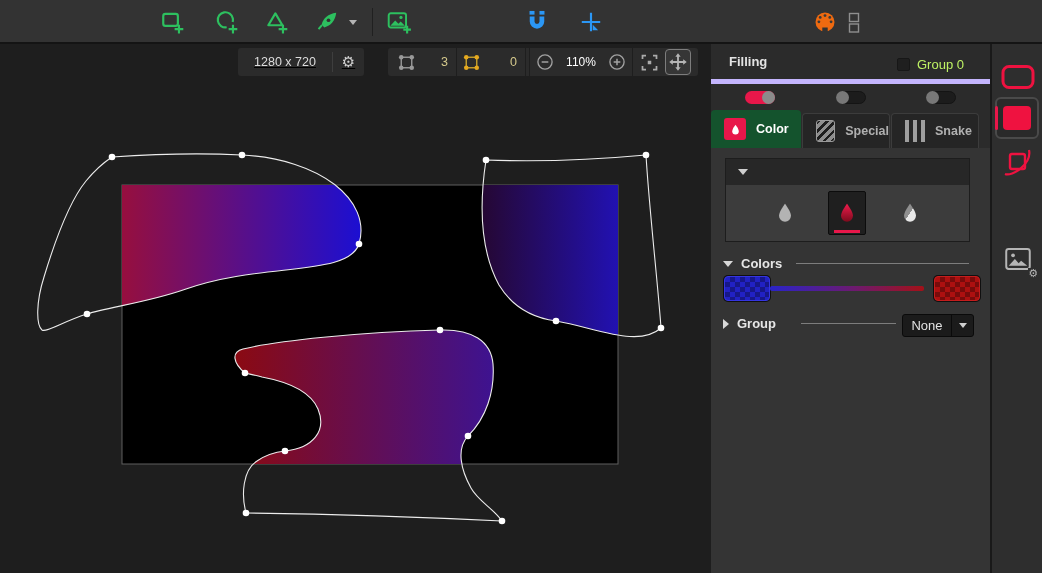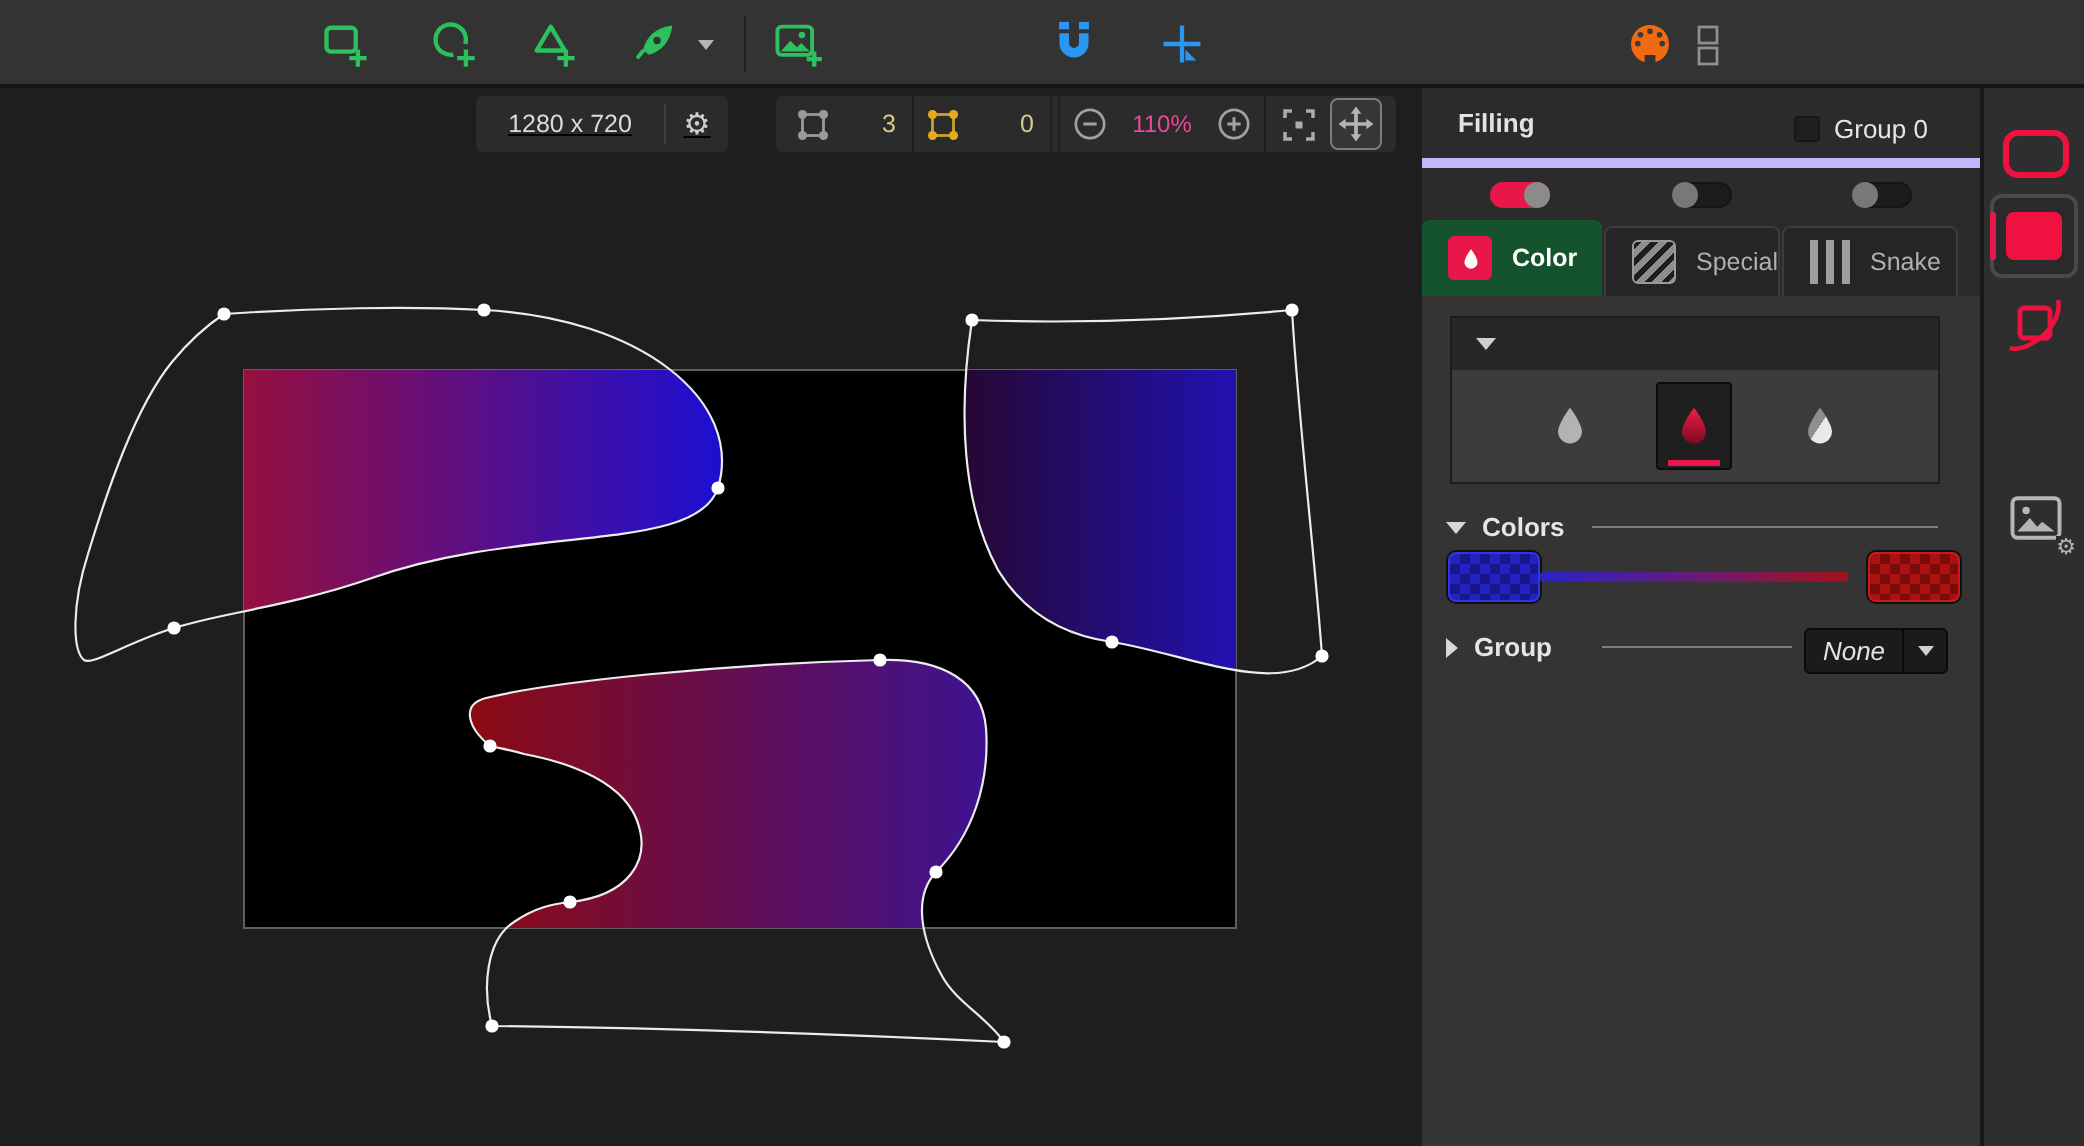--- a/index.html
+++ b/index.html
@@ -21,48 +21,48 @@
   .float-box { position:absolute; top:4px; height:28px; background:#2b2b2b; border-radius:3px;
                display:flex; align-items:center; z-index:20; }
   .fb-size { left:238px; width:126px;text-decoration:underline; }
   .fb-view { left:388px; width:310px; padding:0 6px; }
   .fb-label { width:94px; text-align:center; color:#dcdcdc; font-size:12.5px; }
   .fb-sep { width:1px; height:28px; background:#1e1e1e; flex:none; }
   .fb-sep.inner { height:20px; background:#3e3e3e; }
   .gear-btn { width:31px; height:28px; display:flex; align-items:center; justify-content:center; }
   .gear-glyph { font-family:"DejaVu Sans",sans-serif; font-size:15px; color:#cfcfcf; line-height:1; }
   .fb-num { font-size:12.5px; color:#d5c98c; text-align:right; }
-  .fb-zoom { font-size:12px; color:#ec4899; width:42px; text-align:center; }
+  .fb-zoom { font-size:12px; color:#ffffff; width:42px; text-align:center; }
   .icon-cell { display:flex; align-items:center; justify-content:center; flex:none; }
   .pan-box { width:26px; height:26px; border:1px solid #7d7d7d; border-radius:4px; background:#363636;
              display:flex; align-items:center; justify-content:center; }
 
   
   .right-panel { position:absolute; left:711px; top:44px; width:279px; height:529px; background:#2b2b2b; }
   .panel-header { position:absolute; left:0; top:0; width:100%; height:40px; border-bottom:5px solid #c4b5fd;
                   display:flex; align-items:center; }
   .panel-title { margin-left:18px; font-size:13px; font-weight:bold; color:#e3e3e3; }
   .group-wrap { position:absolute; left:186px; top:0; height:40px; display:flex; align-items:center; gap:7px; }
   .checkbox { width:13px; height:13px; background:#1f1f1f; border:1px solid #171717; border-radius:2px; }
-  .group-label { font-size:13px; color:#e5e5e5; }
+  .group-label { font-size:13px; color:#bef264; }
 
   .toggle-row { position:absolute; left:0; top:40px; width:100%; height:26px; }
   .toggle { position:absolute; top:7px; width:30px; height:13px; border-radius:7px; }
   .toggle .knob { position:absolute; top:0; width:13px; height:13px; border-radius:50%; background:#8b8b8b; }
   .toggle.on { background:#e8174a; }
   .toggle.on .knob { right:0; }
   .toggle.off { background:#1c1c1c; border:1px solid #141414; }
   .toggle.off .knob { left:-1px; top:-1px; background:#787878; }
 
   .tabs { position:absolute; left:0; top:66px; width:100%; height:38px; display:flex; }
   .tab { display:flex; align-items:center; gap:10px; padding-left:13px; cursor:default; }
   .tab.active { width:90px; background:#14532d; border-top-left-radius:4px; border-top-right-radius:4px; }
   .tab.inactive { width:88px; margin-top:3px; background:#252525; border:1px solid #3c3c3c; border-bottom:none;
                   border-top-left-radius:4px; border-top-right-radius:4px; margin-left:1px; }
-  .tab-label { font-size:12.5px; color:#b0b0b0; }
+  .tab-label { font-size:12.5px; color:#b0b0b0;font-weight:bold; }
   .tab.active .tab-label { color:#ffffff; font-weight:bold; }
   .ticon-color { width:22px; height:22px; background:#e8174a; border-radius:3px;
                  display:flex; align-items:center; justify-content:center; }
   .ticon-special { width:22px; height:22px; border-radius:3px; border:1px solid #9a9a9a; background:#8d8d8d;
                    background-image:repeating-linear-gradient(135deg, #1d1d1d 0 2.5px, rgba(0,0,0,0) 2.5px 6px); }
   .ticon-snake { width:20px; height:22px;
                  background:repeating-linear-gradient(90deg, #9e9e9e 0 4px, rgba(0,0,0,0) 4px 8px); }
 
   .tab-content { position:absolute; left:0; top:104px; width:100%; height:425px; background:#343434; }
 
@@ -87,21 +87,21 @@
   .swatch-blue { background-color:#2121c4;
                  background-image:repeating-conic-gradient(rgba(0,0,0,0.30) 0% 25%, rgba(0,0,0,0) 0% 50%);
                  background-size:10px 10px; border:1px solid #3535e0; }
   .swatch-red { background-color:#ad1010;
                 background-image:repeating-conic-gradient(rgba(0,0,0,0.30) 0% 25%, rgba(0,0,0,0) 0% 50%);
                 background-size:10px 10px; border:1px solid #c41d1d; }
   .grad-bar { position:absolute; left:59px; top:10px; width:154px; height:5px; border-radius:2px;
               background:linear-gradient(90deg,#2a23c8 0%, #6d1a6e 55%, #a31118 100%); }
 
   .dropdown { position:absolute; left:191px; top:-4px; width:72px; height:23px; background:#1b1b1b;
-              border:1px solid #0a0a0a; border-radius:3px; display:flex; align-items:center;font-style:italic; }
+              border:1px solid #0a0a0a; border-radius:3px; display:flex; align-items:center; }
   .dd-label { width:48px; text-align:center; font-size:13px; color:#e2e2e2; }
   .dd-arrow { width:22px; height:100%; border-left:1px solid #0a0a0a; display:flex; align-items:center; justify-content:center; }
   .dd-tri { width:0; height:0; border-left:4px solid transparent; border-right:4px solid transparent; border-top:5px solid #cfcfcf; }
 
   
   .right-toolbar { position:absolute; left:990px; top:44px; width:52px; height:529px; background:#2e2e2e;
                    border-left:2px solid #191919; }
   .rt-item { position:absolute; display:flex; align-items:center; justify-content:center; }
   .fill-sel-box { left:3px; top:53px; width:44px; height:42px; border:2px solid #4a4a4a; border-radius:6px;
                   background:#2a2a2a; }

